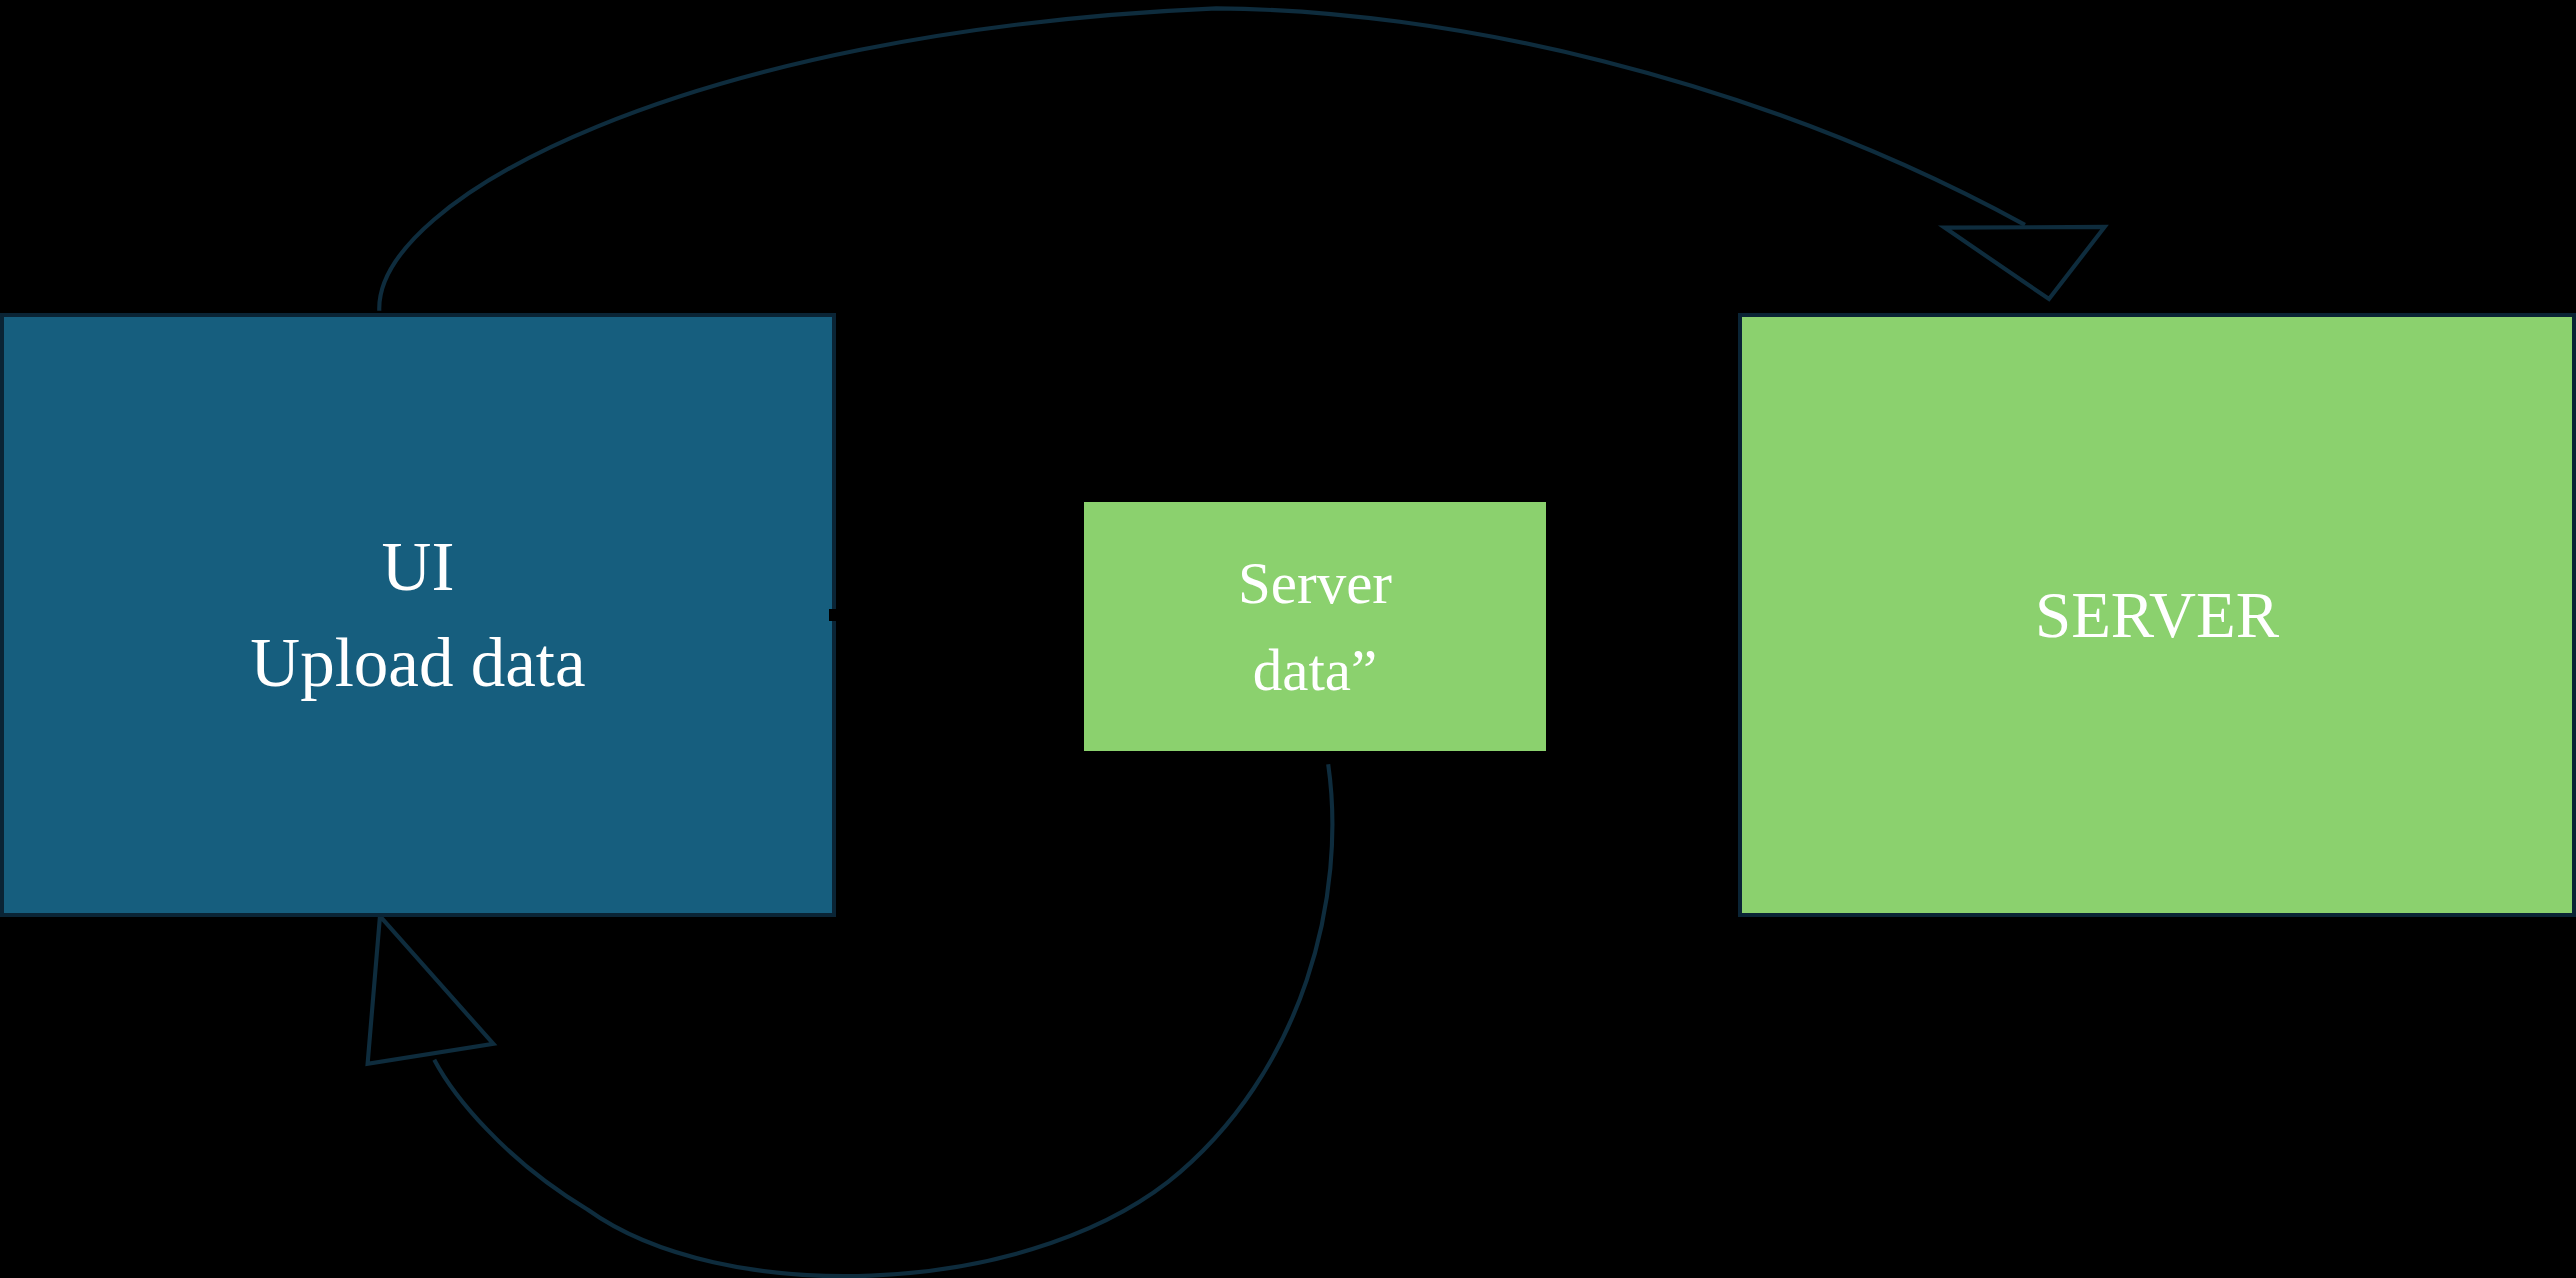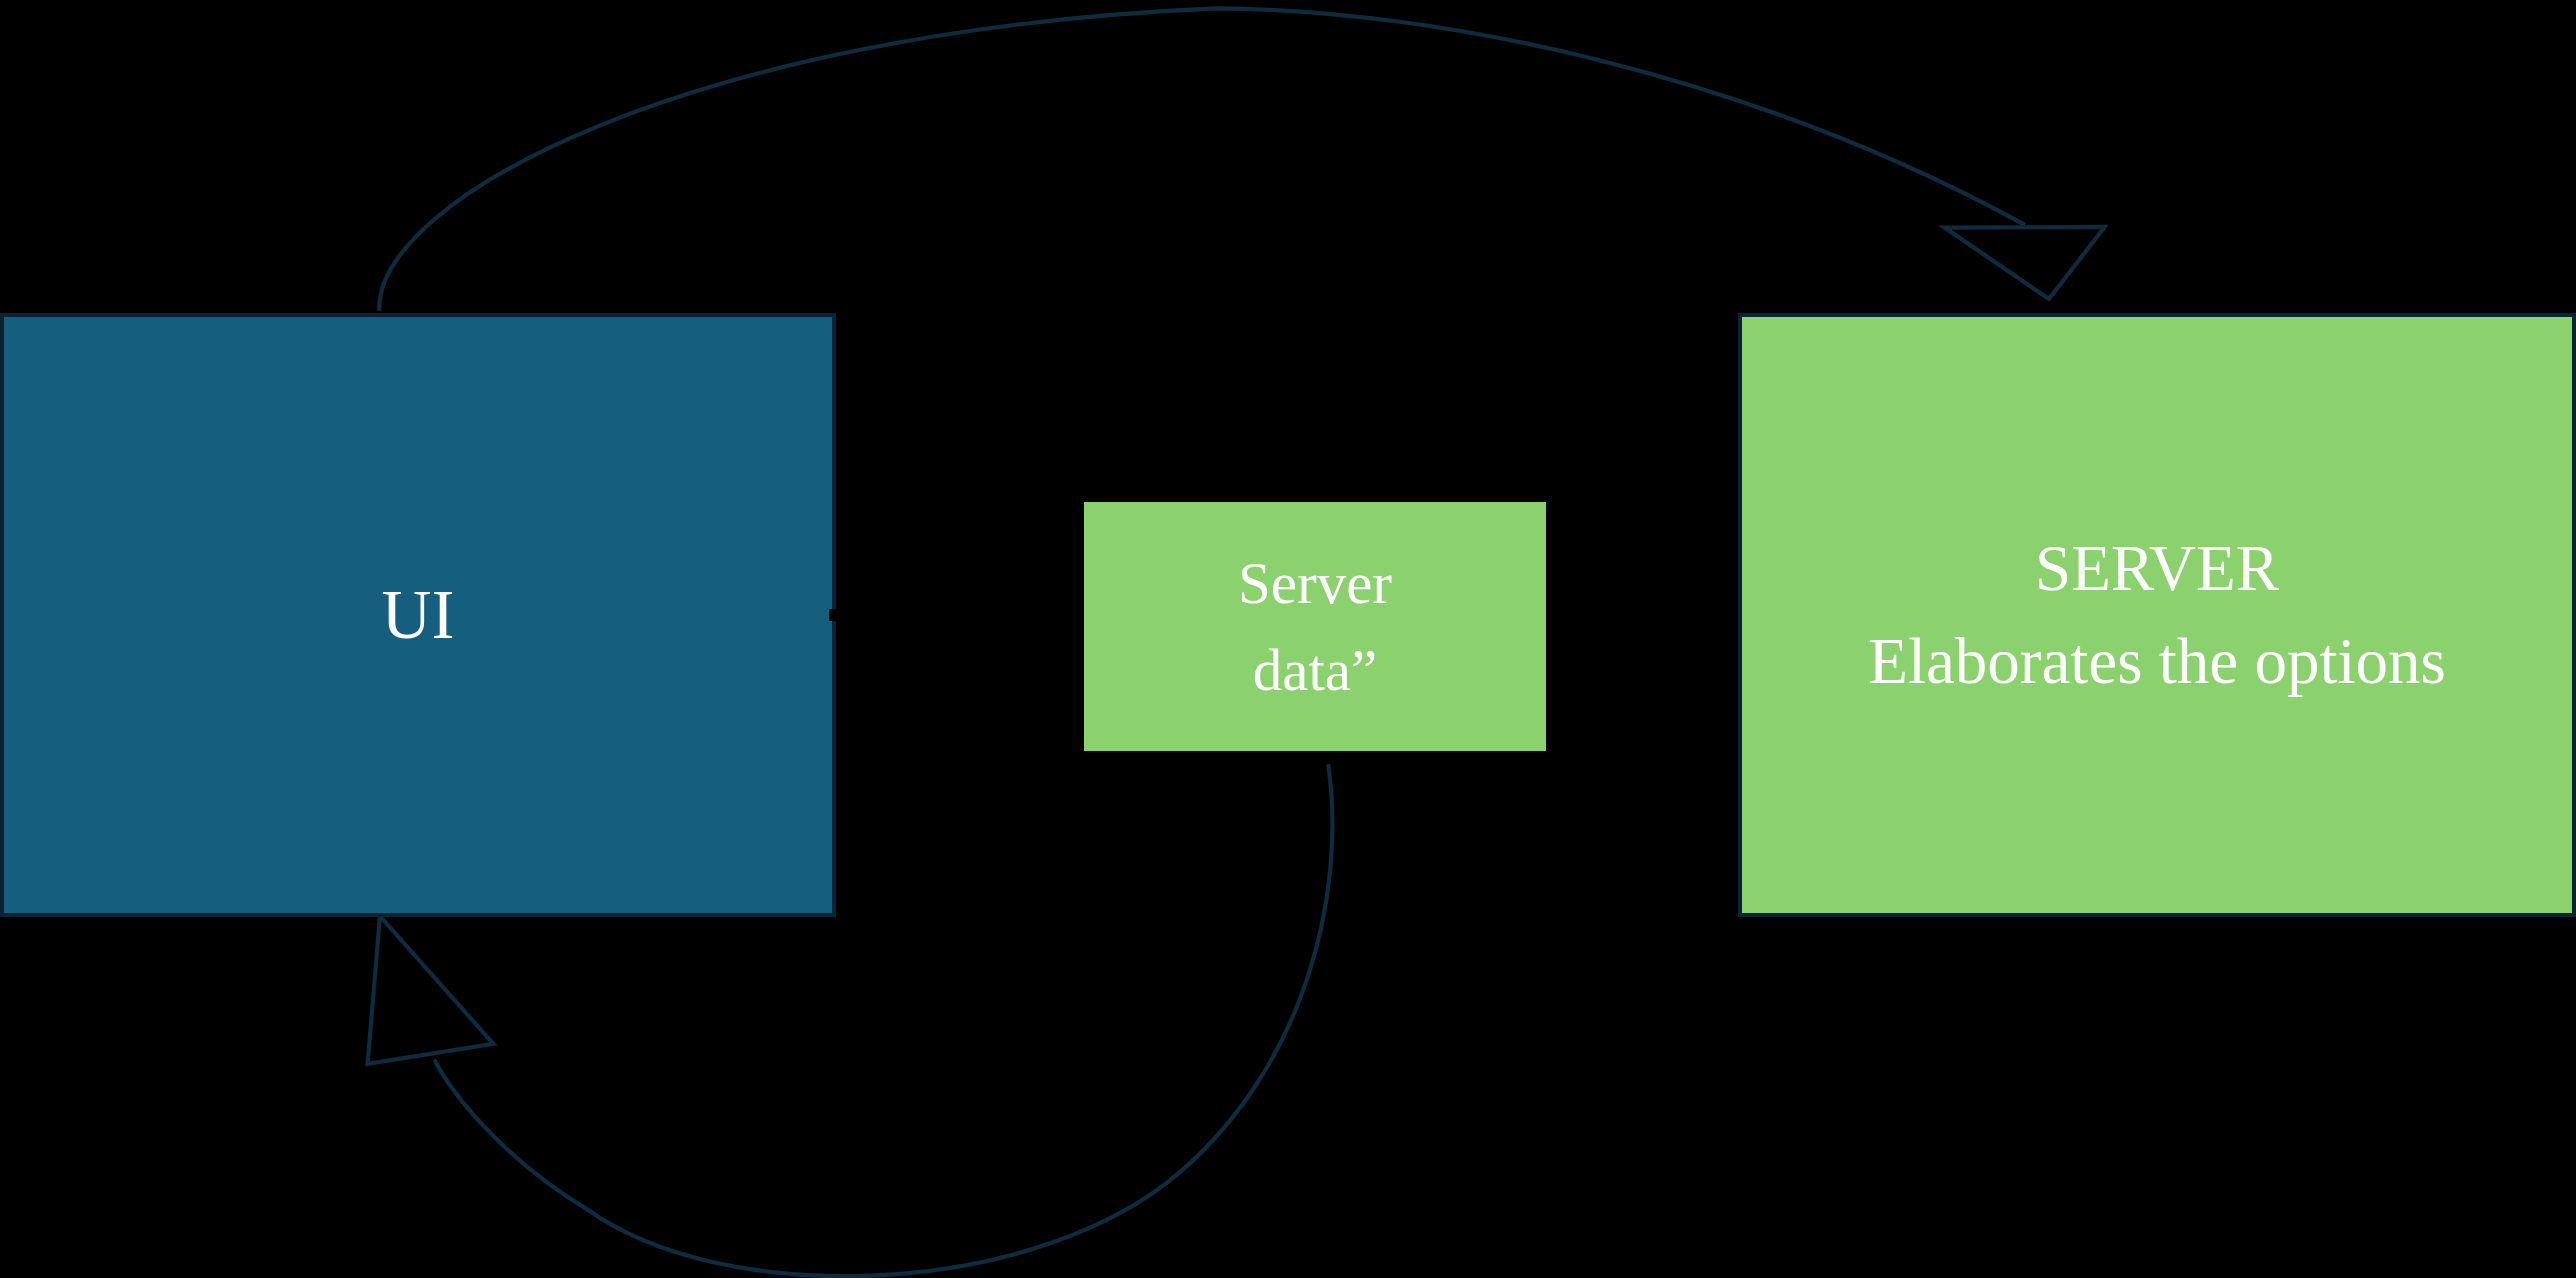--- a/index.html
+++ b/index.html
@@ -89,28 +89,28 @@
 
     <path d="M 552 452 C 546 290, 1000 45, 1770 12 C 2100 14, 2550 110, 2947 327"></path>
     <polygon points="2830,331 3063,330 2982,435"></polygon>
 
     <path d="M 1933 1112 C 1960 1300, 1900 1560, 1700 1720 C 1480 1890, 1050 1900, 855 1760 C 735 1688, 660 1595, 632 1542"></path>
     <polygon points="553,1333 718,1519 535,1548"></polygon>
   </svg>
 
   <div class="node node--ui">
     <div class="line">UI</div>
+    <div class="line">Upload data</div>
   </div>
 
   <div class="node node--server-note">
     <div class="line">Server</div>
     <div class="line">data”</div>
   </div>
 
   <div class="node node--server-main">
     <div class="line">SERVER</div>
-    <div class="line">Elaborates the options</div>
   </div>
 
   <div class="border-notch"></div>
 
 </div>
 
 
 </body></html>

